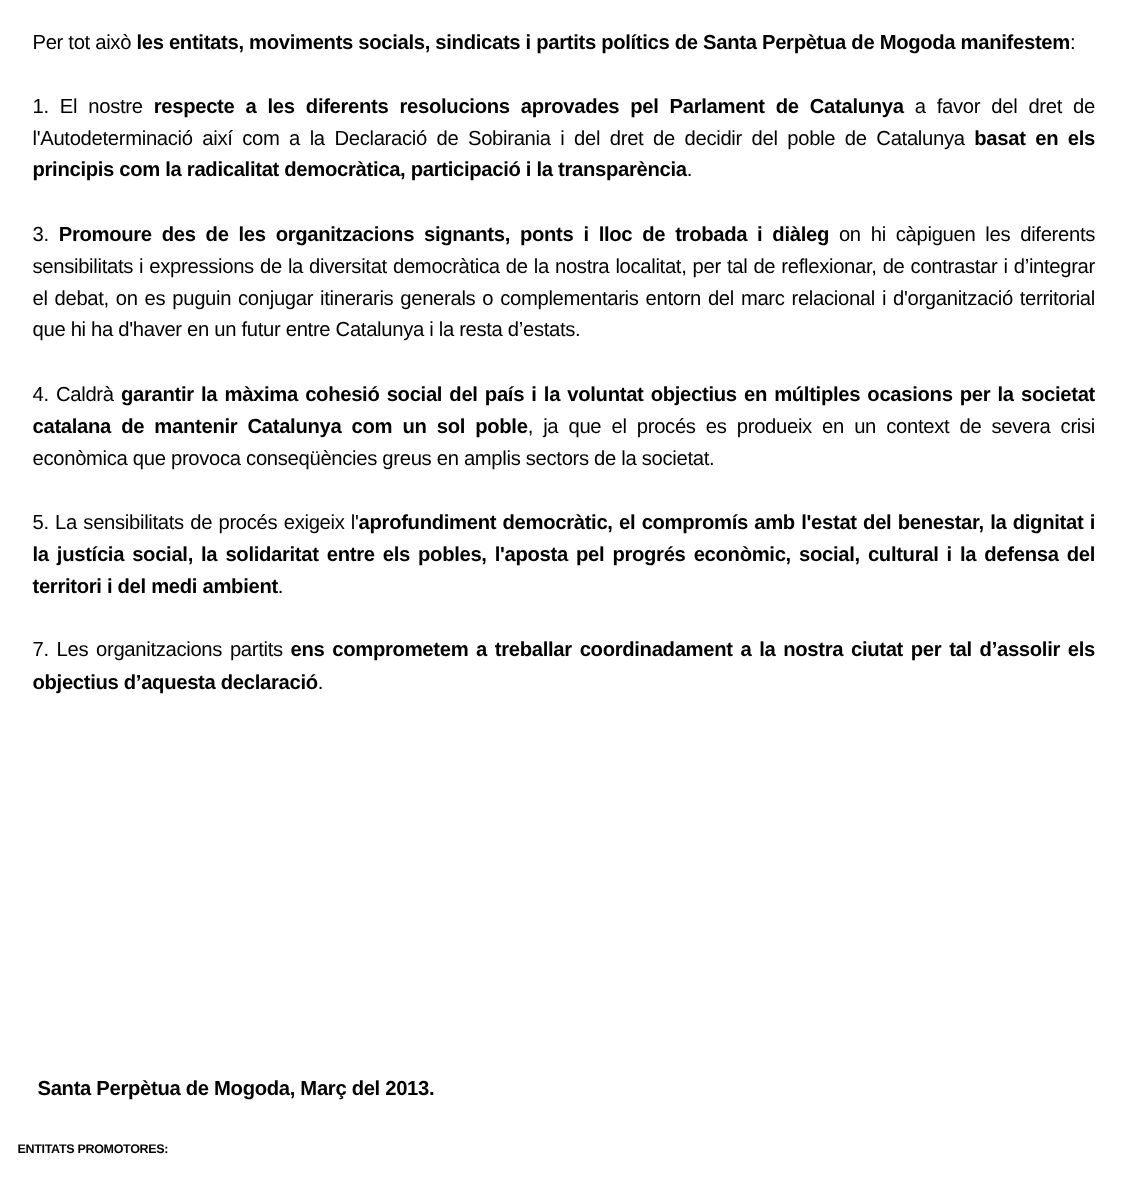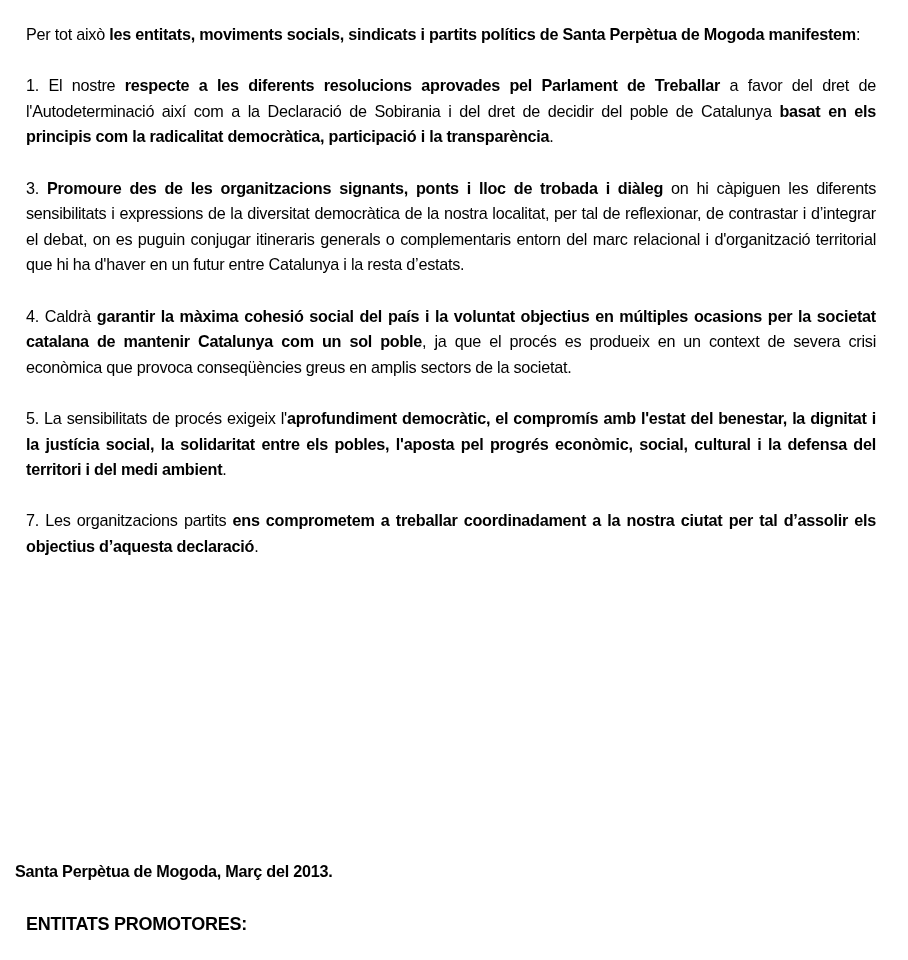--- a/index.html
+++ b/index.html
@@ -10,31 +10,31 @@
   }
   .page { position: relative; width: 840px; height: 960px; }
   .doc {
     position: absolute; left: 26px; top: 22px; width: 850px;
     font-size: 16.2px; line-height: 25.6px; letter-spacing: -0.25px;
     text-align: justify;
   }
   .doc p { margin: 0 0 25.6px 0; }
   .doc p.tight { margin-bottom: 0; }
   b { font-weight: bold; }
-  .date { position: absolute; left: 15px; top: 862px; font-size: 16.2px; font-weight: bold; letter-spacing: -0.25px; }
-  .promo { position: absolute; left: 26px; top: 914px; font-size: 18px; font-weight: bold; letter-spacing: -0.25px; }
+  .date { position: absolute; left: 30px; top: 862px; font-size: 16.2px; font-weight: bold; letter-spacing: -0.25px; }
+  .promo { position: absolute; left: 14px; top: 914px; font-size: 10px; font-weight: bold; letter-spacing: -0.25px; }
 </style>
 </head>
 <body>
 
 <div class="page">
   <div class="doc">
     <p><span>Per tot això </span><b>les entitats, moviments socials, sindicats i partits polítics de Santa Perpètua de Mogoda manifestem</b><span>:</span></p>
 
-    <p><span>1. </span><span>El nostre </span><b>respecte a les diferents resolucions aprovades pel Parlament de Treballar</b><span> a favor del dret de l'Autodeterminació així com a la Declaració de Sobirania i del dret de decidir del poble de Catalunya </span><b>basat en els principis com la radicalitat democràtica, participació i la transparència</b><span>.</span></p>
+    <p><span>1. </span><span>El nostre </span><b>respecte a les diferents resolucions aprovades pel Parlament de Catalunya</b><span> a favor del dret de l'Autodeterminació així com a la Declaració de Sobirania i del dret de decidir del poble de Catalunya </span><b>basat en els principis com la radicalitat democràtica, participació i la transparència</b><span>.</span></p>
 
 
     <p><span>3. </span><b>Promoure des de les organitzacions signants, ponts i lloc de trobada i diàleg</b><span>  on hi càpiguen les diferents sensibilitats i expressions de la diversitat democràtica de la nostra localitat, per tal de reflexionar, de contrastar i d’integrar el debat, on es puguin conjugar itineraris generals o complementaris entorn del marc relacional i d'organització territorial que hi ha d'haver en un futur entre Catalunya i la resta d’estats.</span></p>
 
     <p><span>4. </span><span>Caldrà </span><b>garantir la màxima cohesió social del país i la voluntat objectius en múltiples ocasions per la societat catalana de mantenir Catalunya com un sol poble</b><span>, ja que el procés es produeix en un context de severa crisi econòmica que provoca conseqüències greus en amplis sectors de la societat.</span></p>
 
     <p><span>5. </span><span>La sensibilitats de procés exigeix l'</span><b>aprofundiment democràtic, el compromís amb l'estat del benestar, la dignitat i la justícia social, la solidaritat entre els pobles, l'aposta pel progrés econòmic, social, cultural i la defensa del territori i del medi ambient</b><span>.</span></p>
 
 
     <p class="tight"><span>7. </span><span>Les organitzacions partits </span><b>ens comprometem a treballar coordinadament a la nostra ciutat per tal d’assolir els objectius d’aquesta declaració</b><span>.</span></p>

